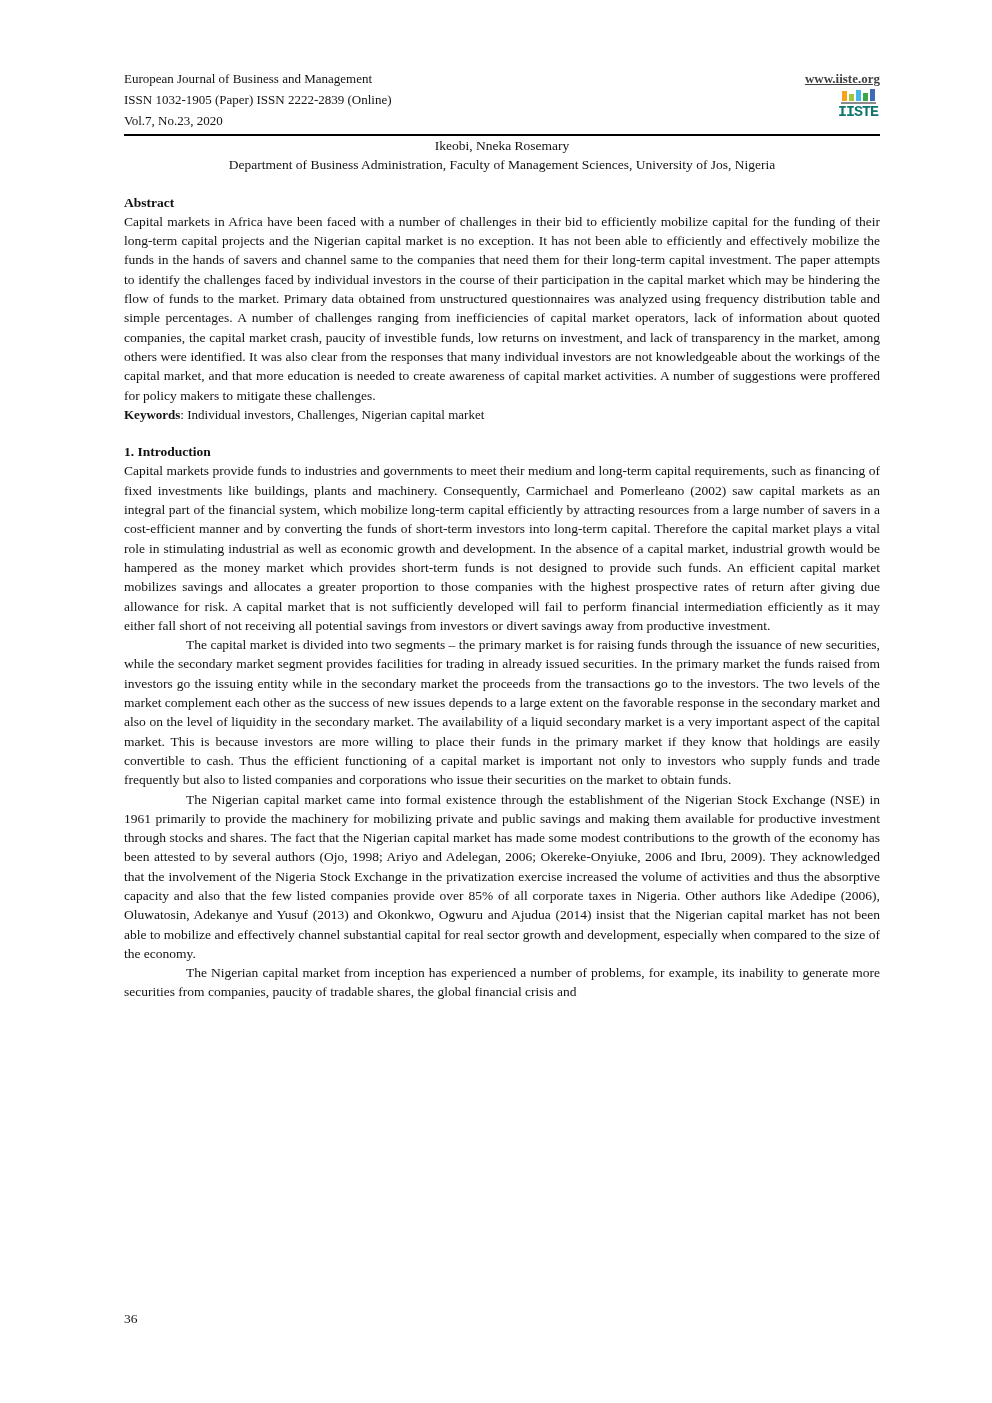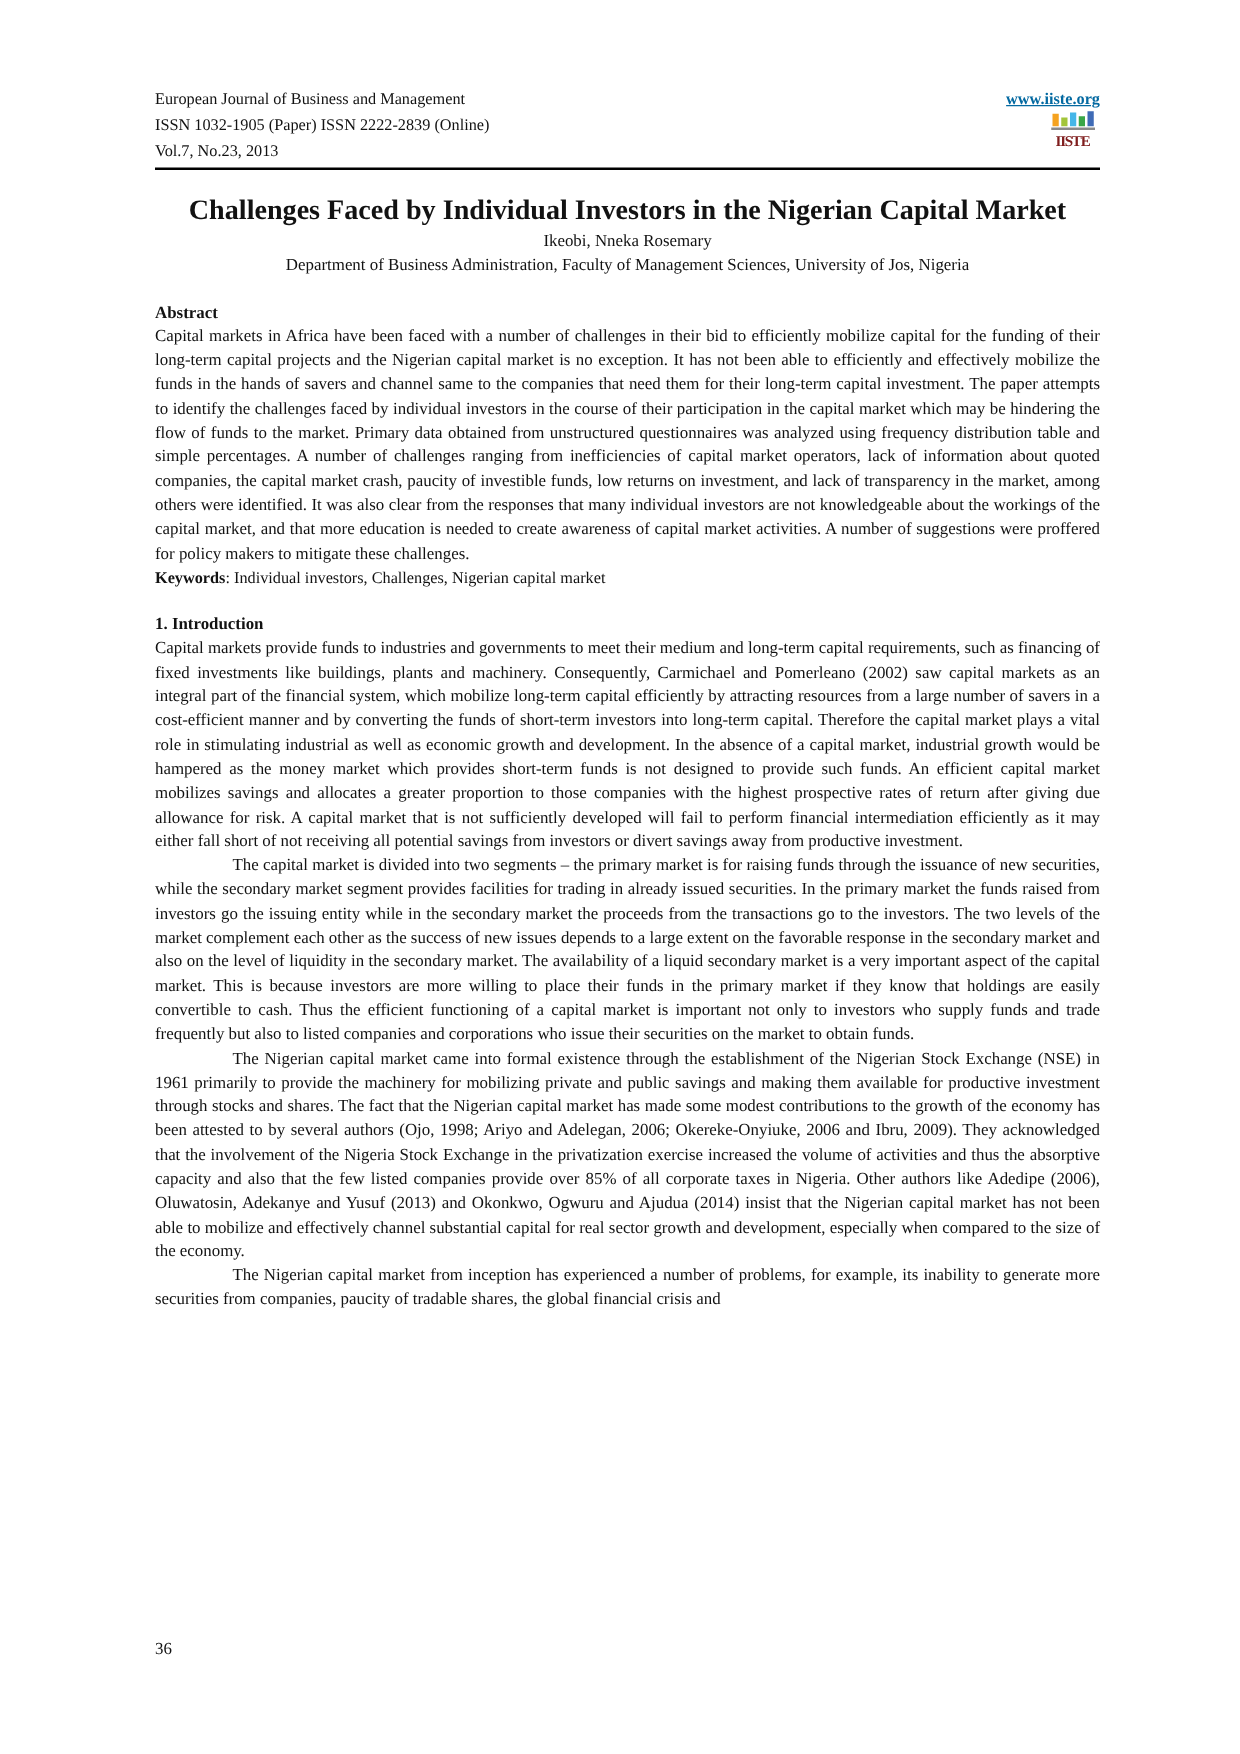--- a/index.html
+++ b/index.html
@@ -28,23 +28,23 @@
   .logo { margin-top: 2px; display: flex; flex-direction: column; align-items: center; width: 44px; }
   .logo-bars { display: flex; align-items: flex-end; gap: 2px; height: 13px;
     border-bottom: 2px solid #8a8a8a; padding: 0 1px 1px 1px; }
   .logo-bars span { display: inline-block; width: 5px; }
   .logo-bars span:nth-child(1){ height: 10px; }
   .logo-bars span:nth-child(2){ height: 7px; }
   .logo-bars span:nth-child(3){ height: 11px; }
   .logo-bars span:nth-child(4){ height: 8px; }
   .logo-bars span:nth-child(5){ height: 12px; }
   .logo-text {
-    font-family: Liberation Serif, serif;
-    font-weight: bold; font-size: 12px; line-height: 18px;
-    letter-spacing: -1px; color: #7f1d1d;
+    font-family: Liberation Mono, monospace;
+    font-weight: bold; font-size: 15px; line-height: 18px;
+    letter-spacing: -1px; color: #0f766e;
   }
   .header-rule { border: none; border-top: 2px solid #000; margin-top: 3px; }
   
   .paper-title {
     margin-top: 16px;
     font-size: 22.5px; line-height: 31px;
     font-weight: bold; text-align: center;
   }
   .author-block { text-align: center; font-size: 13.5px; line-height: 19.3px; }
   
@@ -62,40 +62,39 @@
 </head>
 <body>
 
 <div class="page">
 
   <header class="journal-header">
     <div class="header-row">
       <div class="header-left">
         <div>European Journal of Business and Management</div>
         <div>ISSN 1032-1905 (Paper) ISSN 2222-2839 (Online)</div>
-        <div>Vol.7, No.23, 2013</div>
+        <div>Vol.7, No.23, 2020</div>
       </div>
       <div class="header-right">
-        <a href="#" class="website-link" style="color: #0369a1;">www.iiste.org</a>
+        <a href="#" class="website-link" style="color: #404040;">www.iiste.org</a>
         <div class="logo">
           <div class="logo-bars">
             <span style="background: rgb(245, 162, 31);"></span>
             <span style="background: rgb(163, 197, 58);"></span>
             <span style="background: rgb(69, 182, 232);"></span>
             <span style="background: rgb(58, 166, 72);"></span>
             <span style="background: rgb(63, 107, 182);"></span>
           </div>
           <div class="logo-text">IISTE</div>
         </div>
       </div>
     </div>
     <hr class="header-rule">
   </header>
 
-  <h1 class="paper-title">Challenges Faced by Individual Investors in the Nigerian Capital Market</h1>
 
   <div class="author-block">
     <div>Ikeobi, Nneka Rosemary</div>
     <div>Department of Business Administration, Faculty of Management Sciences, University of Jos, Nigeria</div>
   </div>
 
   <section>
     <h2 class="section-heading">Abstract</h2>
     <p class="body-text">Capital markets in Africa have been faced with a number of challenges in their bid to efficiently mobilize capital for the funding of their long-term capital projects and the Nigerian capital market is no exception. It has not been able to efficiently and effectively mobilize the funds in the hands of savers and channel same to the companies that need them for their long-term capital investment. The paper attempts to identify the challenges faced by individual investors in the course of their participation in the capital market which may be hindering the flow of funds to the market. Primary data obtained from unstructured questionnaires was analyzed using frequency distribution table and simple percentages. A number of challenges ranging from inefficiencies of capital market operators, lack of information about quoted companies, the capital market crash, paucity of investible funds, low returns on investment, and lack of transparency in the market, among others were identified. It was also clear from the responses that many individual investors are not knowledgeable about the workings of the capital market, and that more education is needed to create awareness of capital market activities. A number of suggestions were proffered for policy makers to mitigate these challenges.</p>
     <p class="keywords-line"><b>Keywords</b><span>: Individual investors, Challenges, Nigerian capital market</span></p>

